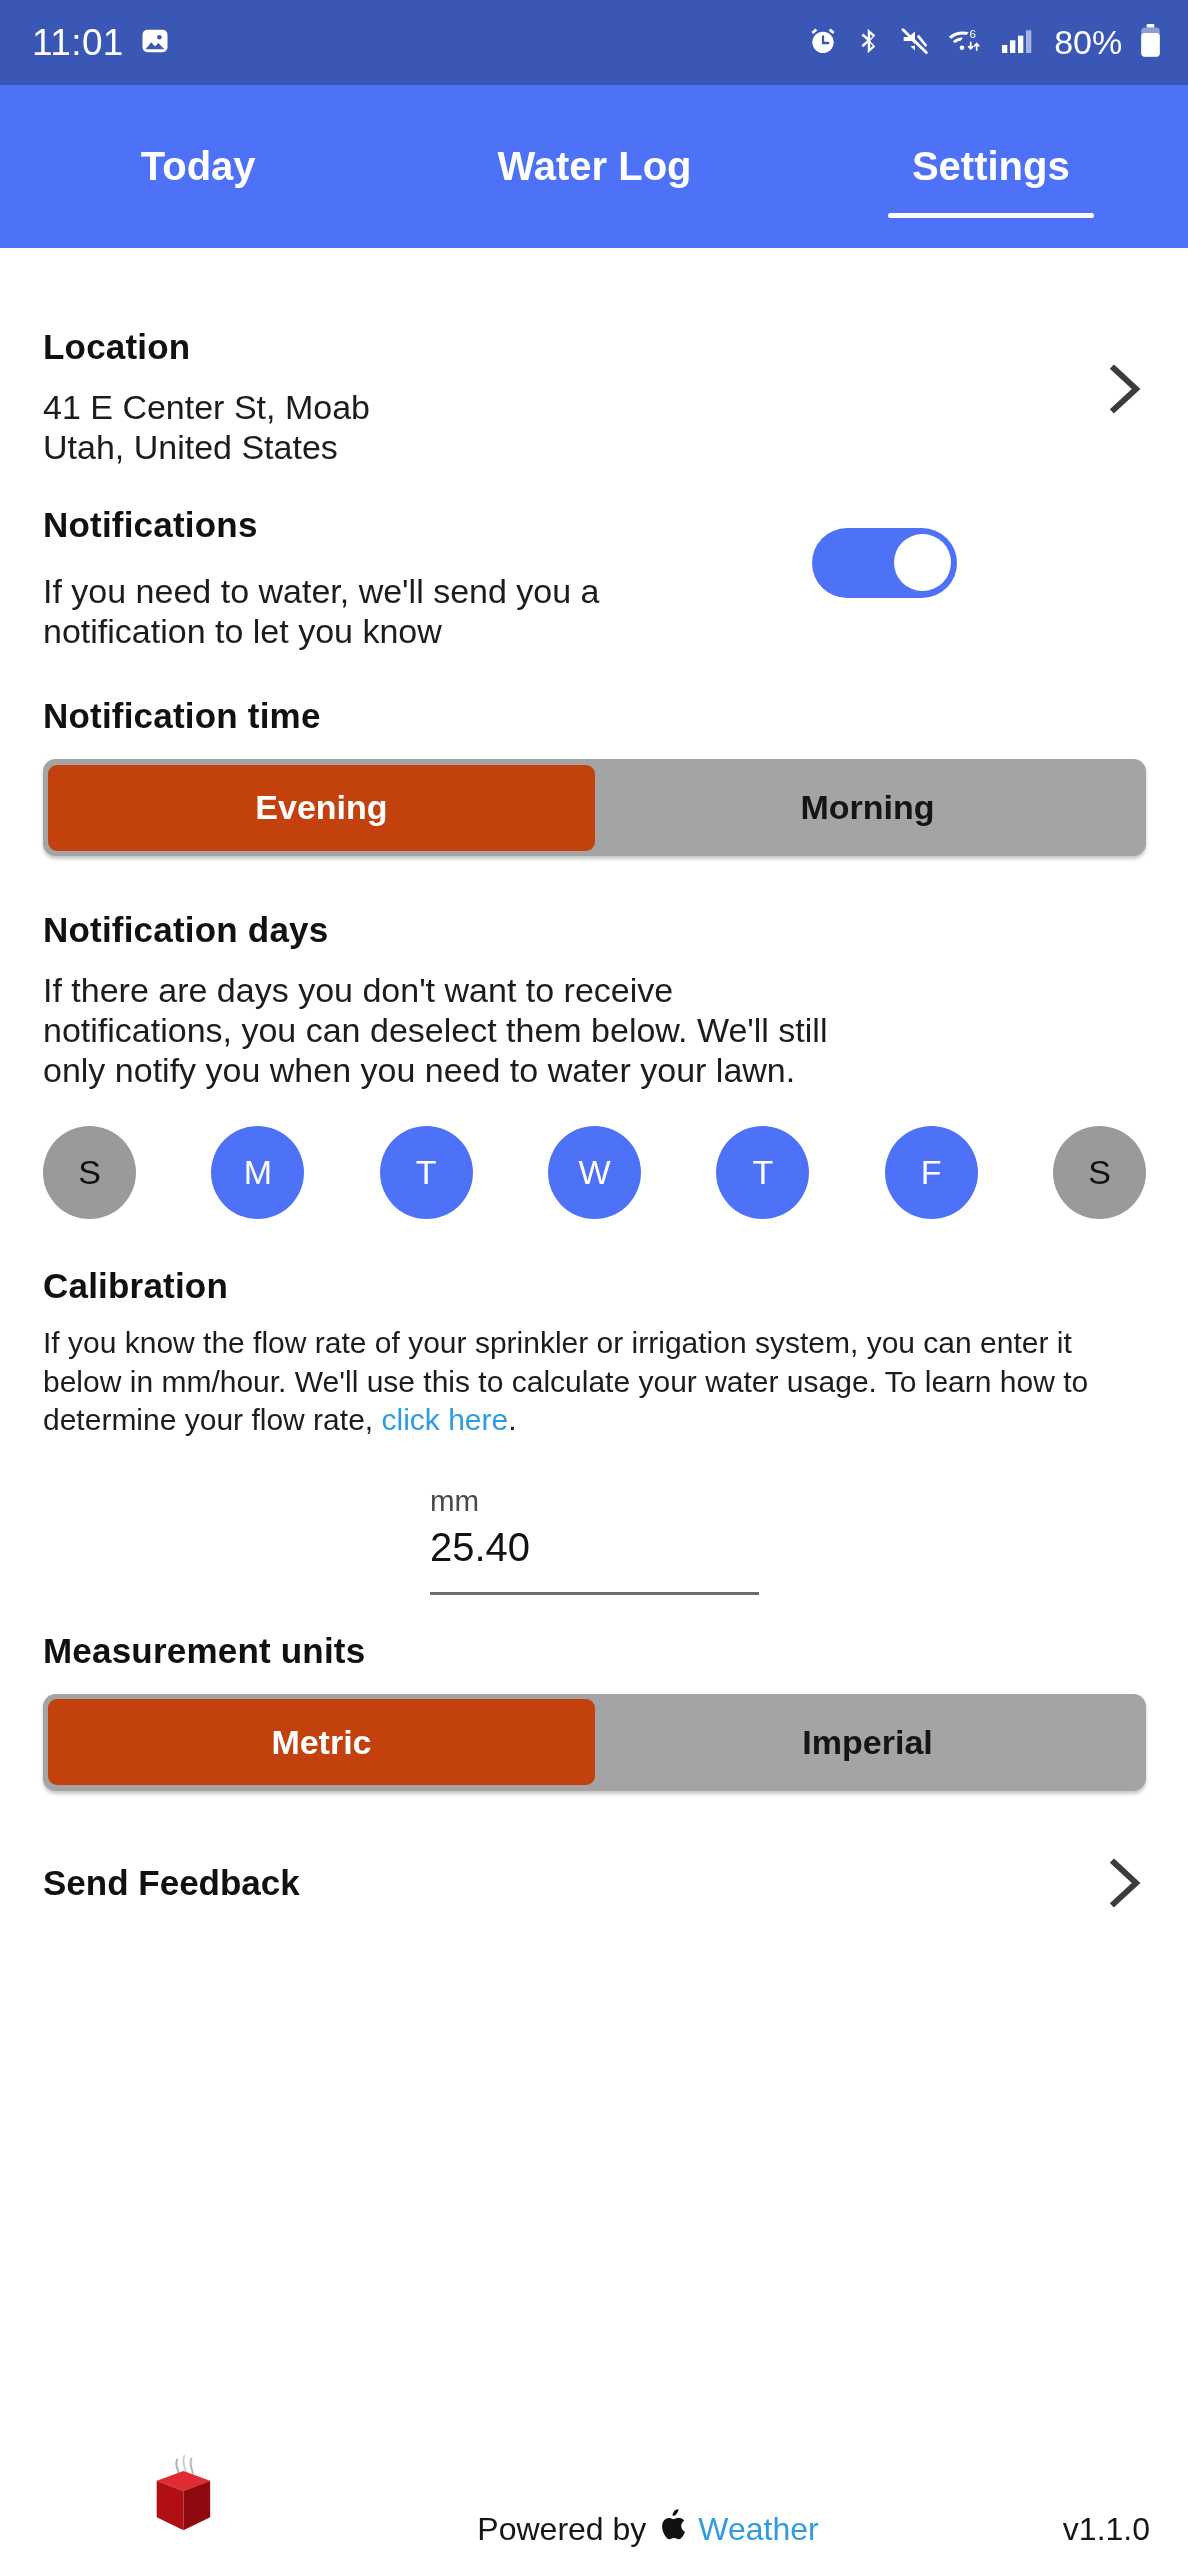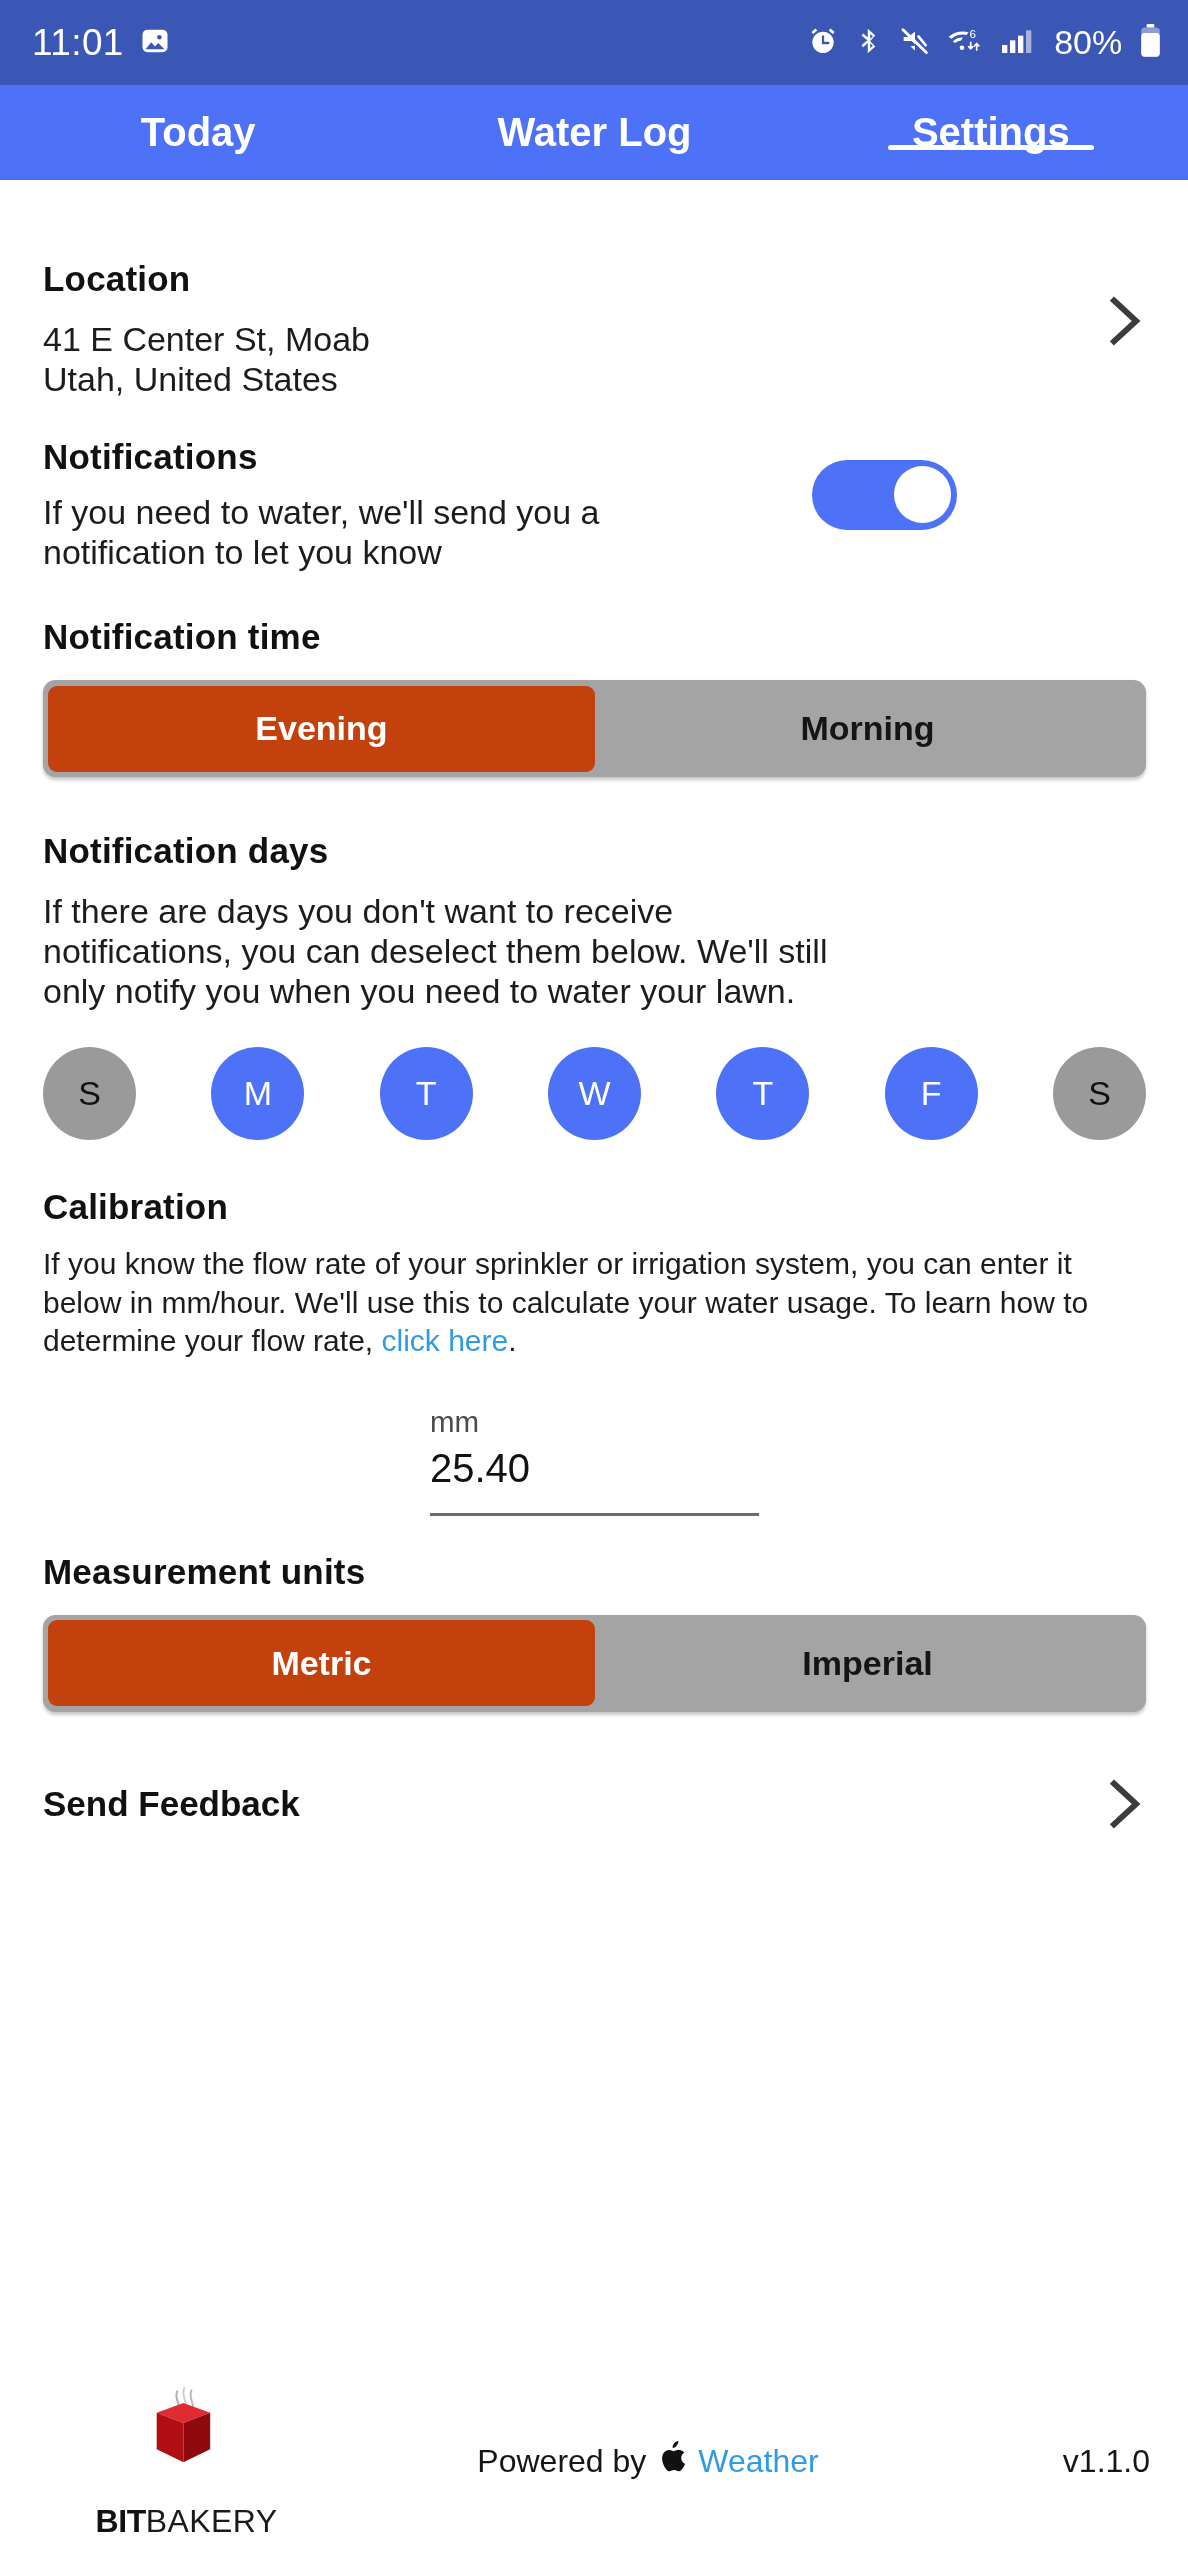--- a/index.html
+++ b/index.html
@@ -23,21 +23,21 @@
     gap:12px;
   }
   .status-left{ display:flex; align-items:center; gap:16px; }
   .status-clock{ font-size:37px; letter-spacing:0.4px; font-weight:400; }
   .status-right{ display:flex; align-items:center; gap:15px; }
   .sb-ico{ display:block; }
   .battery-pct{ font-size:34px; margin-left:3.6px; margin-right:1.8px; font-weight:400; }
 
   
   .tab-bar{
-    height:95px;
+    height:163px;
     background:#4e72f7;
     display:flex;
     align-items:center;
   }
   .tab{
     flex:1;
     display:flex;
     flex-direction:column;
     align-items:center;
     justify-content:center;
@@ -94,21 +94,21 @@
 
   
   .sec-location{ padding-top:79px; }
   .loc-text-block{ margin-top:19.7px; }
   .loc-line{ font-size:34px; color:#1c1c1c; line-height:1.18; }
 
   
   .sec-notifications{ padding-top:38px; }
   .notif-flex{ display:flex; align-items:flex-start; justify-content:flex-start; gap:18px; }
   .notif-left{ flex:1; max-width:751px; }
-  .notif-desc{ margin-top:15px; }
+  .notif-desc{ margin-top:26px; }
   .toggle{
     width:145px;
     height:70px;
     border-radius:35px;
     background:#4e72f7;
     position:relative;
     flex:0 0 auto;
     margin-top:23px;
   }
   .toggle .knob{

